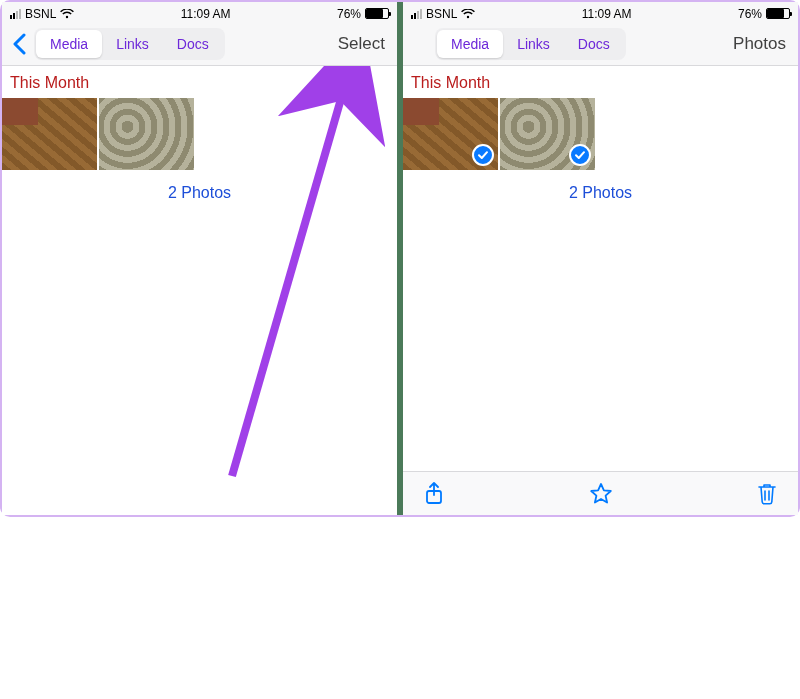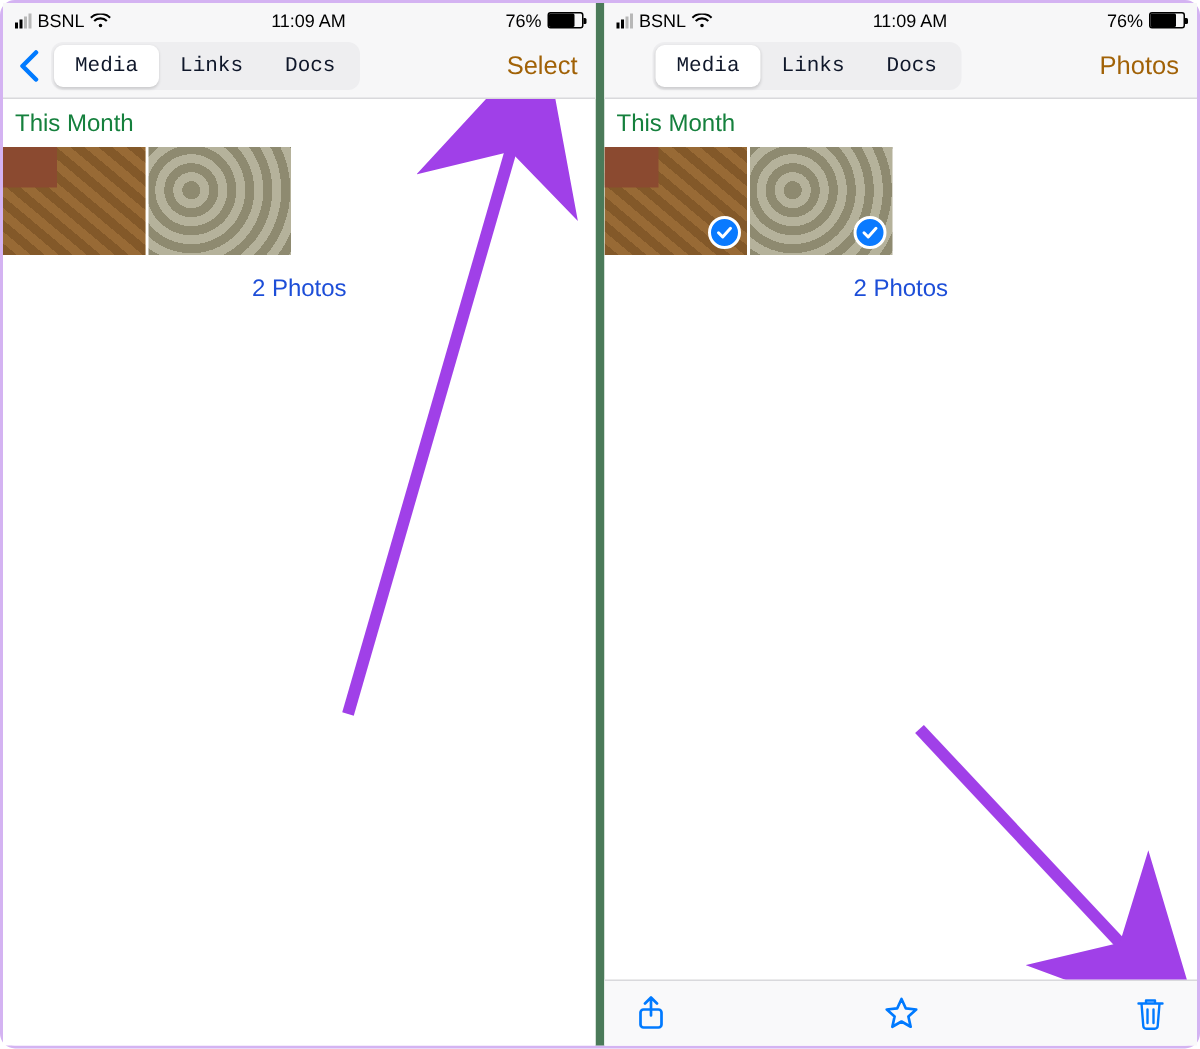--- a/index.html
+++ b/index.html
@@ -6,21 +6,21 @@
   body {
     font-family: -apple-system, "Helvetica Neue", Arial, sans-serif;
     background: #fff;
     width: 800px;
     height: 699px;
     position: relative;
     overflow: hidden;
   }
   .outer {
     width: 800px;
-    height: 699px;
+    height: 517px;
     border: 2px solid #d4b3f2;
     border-radius: 10px;
     display: flex;
     position: relative;
     background: #fff;
   }
   .phone {
     flex: 1;
     height: 100%;
     position: relative;
@@ -80,39 +80,38 @@
     display: flex;
     background: #eeeef0;
     border-radius: 8px;
     padding: 2px;
     height: 32px;
     flex: none;
   }
   .seg-item {
     padding: 0 14px;
     font-size: 14px;
-    color: #0f172a;
+    color: #6d28d9;
     display:flex; align-items:center; justify-content:center;
     border-radius: 6px;
-    font-family: Liberation Mono, monospace;
   }
   .seg-item.active { background:#fff; box-shadow: 0 1px 2px rgba(0,0,0,0.15); font-weight:500;}
   .nav-spacer { flex:1; }
   .nav-action {
-    color: #a16207;
+    color: #404040;
     font-size: 17px;
     padding: 0 4px;
     margin-left: 34px;
   }
 
   
   .content { flex:1; position: relative; overflow:hidden; }
   .section-title {
     font-size: 16px;
-    color: #15803d;
+    color: #b91c1c;
     padding: 8px 8px 6px 8px;
   }
   .thumbs {
     display: flex;
     gap: 2px;
     padding: 0 0 0 0;
   }
   .thumb {
     width: 95px;
     height: 72px;

